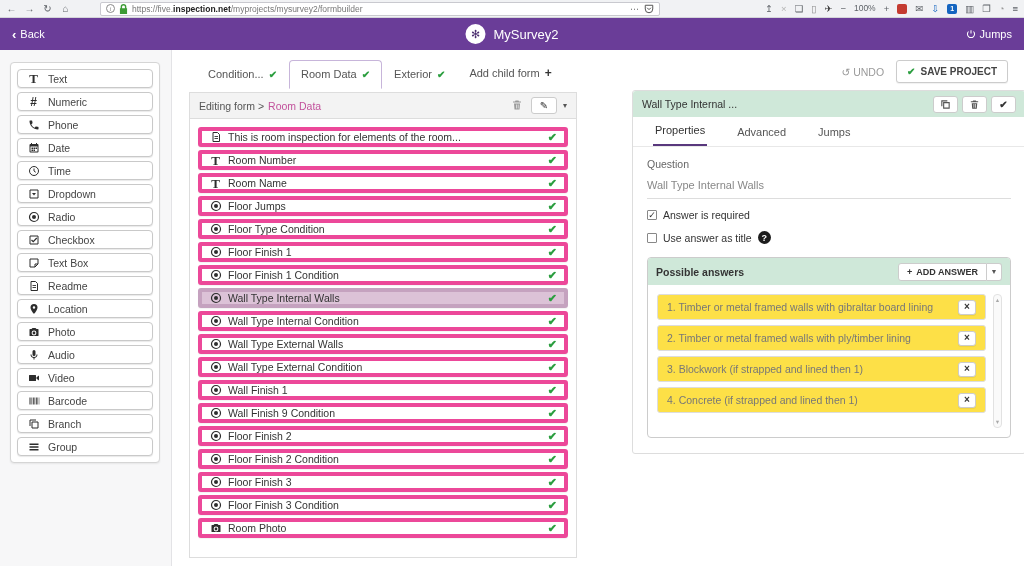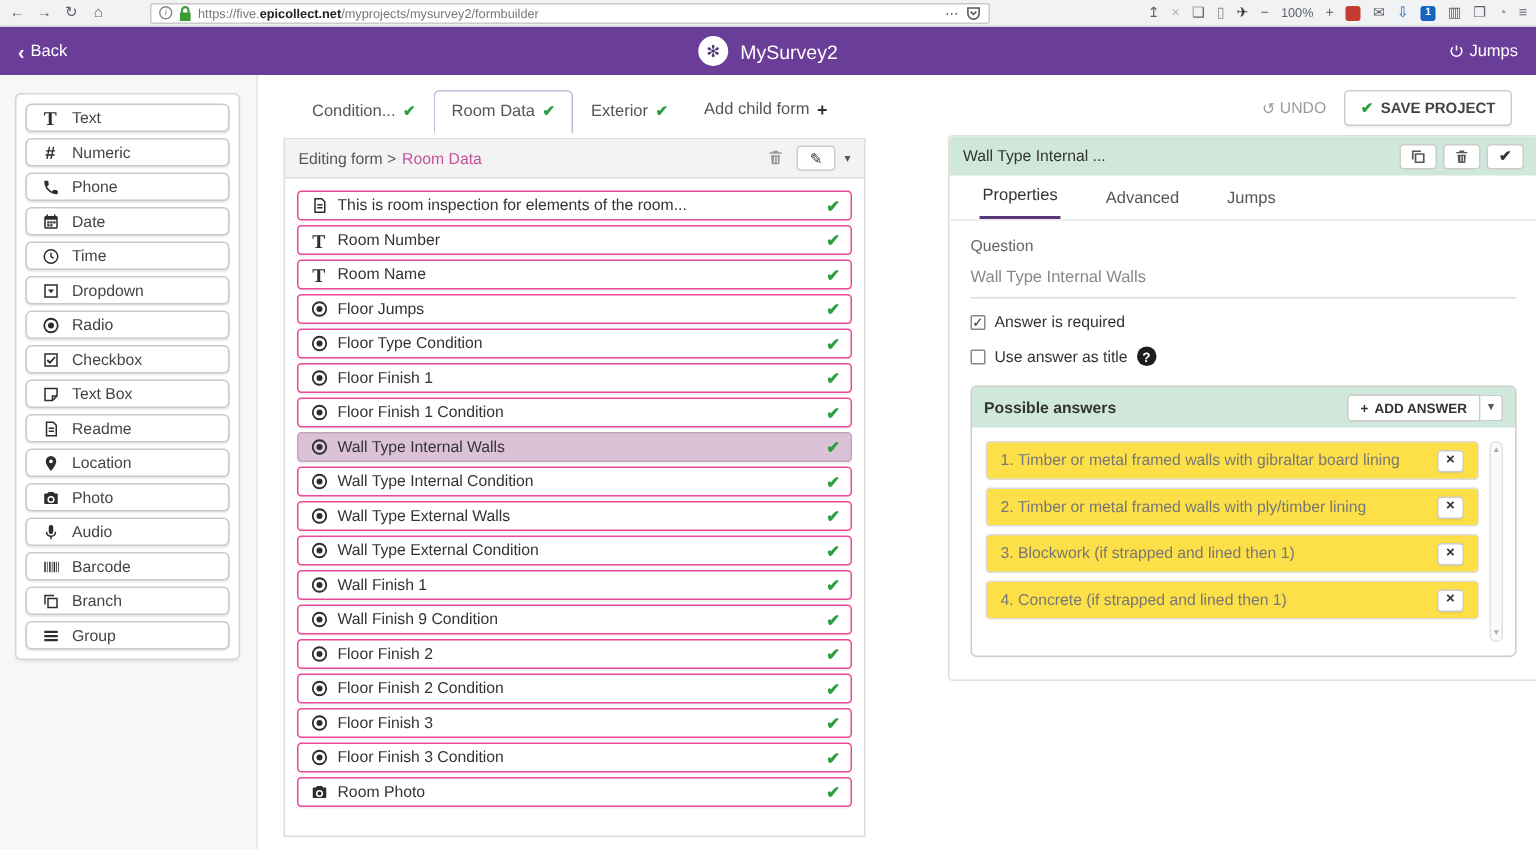--- a/index.html
+++ b/index.html
@@ -54,21 +54,21 @@
   
   .editor-panel { position:absolute; left:17px; top:42px; width:388px; height:466px; border:1px solid #ddd; background:#fff; }
   .editor-head { height:26px; background:#f3f3f3; border-bottom:1px solid #ddd; display:flex; align-items:center; padding:0 9px; font-size:10.5px; color:#555; }
   .crumb-current { color:#c2519b; margin-left:4px; }
   .ehead-actions { margin-left:auto; display:flex; align-items:center; gap:6px; }
   .trash-plain { color:#9a9a9a; width:14px; height:14px; cursor:pointer; }
   .trash-plain svg { width:12px; height:12px; fill:currentColor; }
   .edit-btn { width:26px; height:17px; background:#fff; border:1px solid #ccc; border-radius:3px; display:flex; align-items:center; justify-content:center; font-size:10px; color:#333; cursor:pointer; }
   .mini-caret { font-size:8px; color:#555; cursor:pointer; }
   .qlist { padding:8px; }
-  .qrow { height:20px; border:1px solid #ec4899; border-radius:3px; background:#fff; box-shadow:0 1px 1px rgba(0,0,0,.05); display:flex; align-items:center; gap:6px; padding:0 7px; margin-bottom:3px; font-size:10.5px; color:#333; cursor:pointer; }
+  .qrow { height:20px; border:4px solid #ec4899; border-radius:3px; background:#fff; box-shadow:0 1px 1px rgba(0,0,0,.05); display:flex; align-items:center; gap:6px; padding:0 7px; margin-bottom:3px; font-size:10.5px; color:#333; cursor:pointer; }
   .qrow.selected { background:#dcc2d7; border-color:#c5a2bf; }
   .q-check { margin-left:auto; color:#2b9e3f; font-weight:bold; font-size:11px; }
 
   
   .inspector { position:absolute; left:460px; top:40px; width:394px; height:364px; border:1px solid #ddd; border-radius:3px; background:#fff; }
   .insp-head { height:26px; background:#cfe8d9; border-radius:3px 3px 0 0; display:flex; align-items:center; padding:0 9px; font-size:10.5px; color:#333; }
   .insp-actions { margin-left:auto; display:flex; gap:4px; }
   .ibtn { width:25px; height:17px; background:#fff; border:1px solid #ccc; border-radius:3px; display:flex; align-items:center; justify-content:center; font-size:10px; color:#333; cursor:pointer; }
   .ibtn svg { width:11px; height:11px; fill:#555; }
   .insp-tabs { display:flex; gap:28px; padding-left:20px; height:30px; align-items:flex-end; border-bottom:1px solid #e8e8e8; font-size:11px; color:#555; }
@@ -97,21 +97,21 @@
 <div class="chrome">
   <span class="nav-glyph">←</span>
   <span class="nav-glyph">→</span>
   <span class="nav-glyph">↻</span>
   <span class="nav-glyph">⌂</span>
   <div class="urlbar">
     <span class="info-circ">i</span>
     <svg width="9" height="10" viewBox="0 0 12 14">
         <path fill="#3d9b35" d="M6 0a4 4 0 0 0-4 4v2H1v8h10V6h-1V4a4 4 0 0 0-4-4zm0 2a2 2 0 0 1 2 2v2H4V4a2 2 0 0 1 2-2z"></path>
       </svg>
-    <span class="urltext"><span>https://five.</span><b>epicollect.net</b><span>/myprojects/mysurvey2/formbuilder</span></span>
+    <span class="urltext"><span>https://five.</span><b>inspection.net</b><span>/myprojects/mysurvey2/formbuilder</span></span>
     <span class="url-right">
       <span>⋯</span>
       <svg width="10" height="10" viewBox="0 0 16 16">
           <path fill="none" stroke="#555" stroke-width="1.6" d="M2 2h12v6a6 6 0 0 1-12 0z"></path>
           <path fill="none" stroke="#555" stroke-width="1.6" d="M5 6l3 3 3-3"></path>
         </svg>
     </span>
   </div>
   <div class="chrome-icons" id="chrome-icons">
       <span class="cicon" style="color: rgb(95, 99, 104);">↥</span>
@@ -257,20 +257,28 @@
           <span class="iwrap">
             <svg viewBox="0 0 24 24">
               <path d="M12 14a3 3 0 0 0 3-3V5a3 3 0 0 0-6 0v6a3 3 0 0 0 3 3zm5-3a5 5 0 0 1-10 0H5a7 7 0 0 0 6 6.9V21h2v-3.1A7 7 0 0 0 19 11h-2z"></path>
             </svg>
           </span>
           <span>Audio</span>
         </div>
         <div class="side-item">
           <span class="iwrap">
             <svg viewBox="0 0 24 24">
+              <path d="M3 6h12a1 1 0 0 1 1 1v10a1 1 0 0 1-1 1H3a1 1 0 0 1-1-1V7a1 1 0 0 1 1-1zm14 4.5L22 7v10l-5-3.5v-3z"></path>
+            </svg>
+          </span>
+          <span>Video</span>
+        </div>
+        <div class="side-item">
+          <span class="iwrap">
+            <svg viewBox="0 0 24 24">
               <path d="M3 5h2v14H3zM6.5 5h1v14h-1zM9.5 5h2v14h-2zM13 5h1v14h-1zM15.5 5h2v14h-2zM19 5h1v14h-1zM21.5 5h1v14h-1z"></path>
             </svg>
           </span>
           <span>Barcode</span>
         </div>
         <div class="side-item">
           <span class="iwrap">
             <svg viewBox="0 0 24 24">
               <path fill="none" stroke="currentColor" stroke-width="2" d="M8 8h12v12H8z"></path>
               <path fill="none" stroke="currentColor" stroke-width="2" d="M16 4H4v12"></path>

